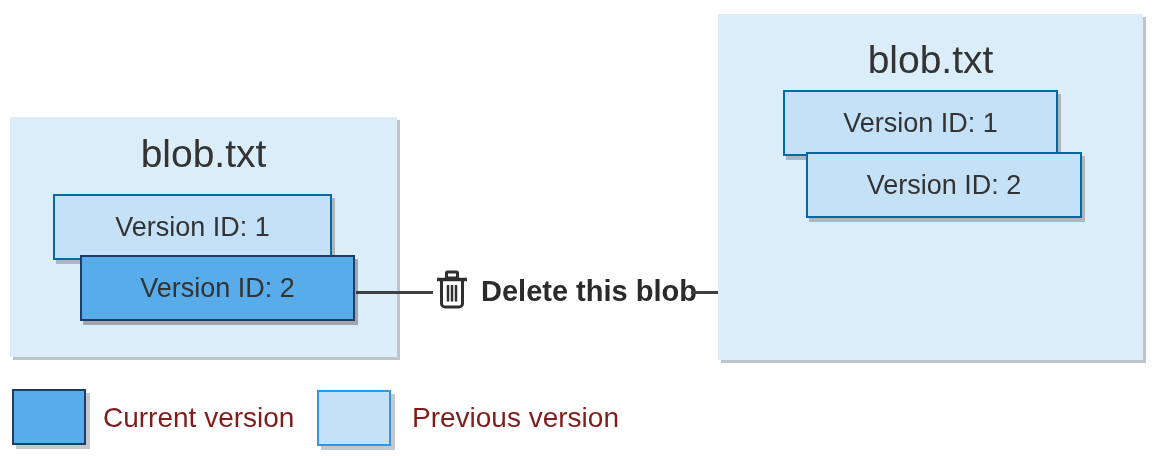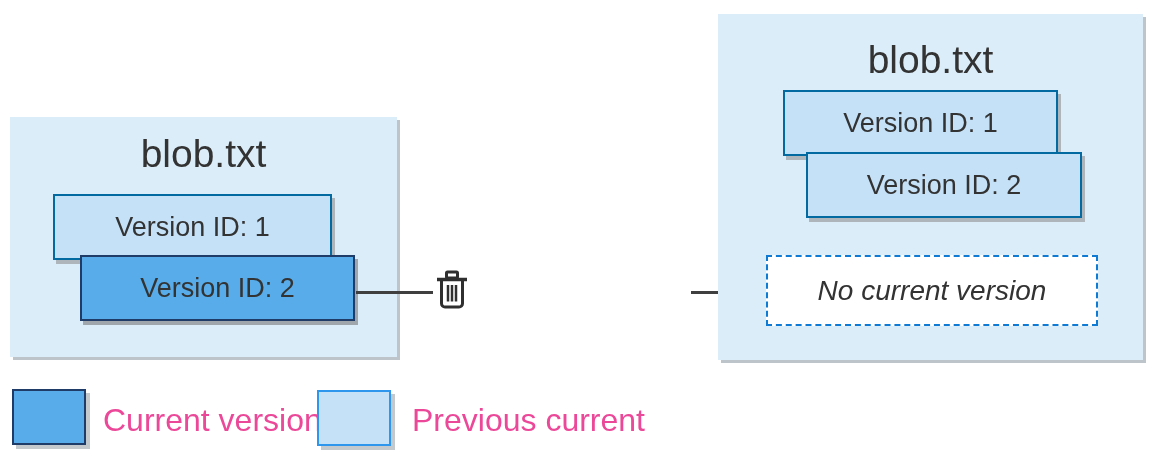--- a/index.html
+++ b/index.html
@@ -55,21 +55,21 @@
   }
   .trash { position:absolute; left:435px; top:270px; }
   .action-label {
     position:absolute; left:481px; top:275px;
     font-size:29px; font-weight:bold; color:#2b2b2b; white-space:nowrap;
   }
   .legend-swatch { position:absolute; width:70px; height:52px; }
   .swatch-current  { left:12px;  top:389px; background:#57ace9; border:2px solid #1f3c68; box-shadow:4px 4px 0 #c3c9cd; }
   .swatch-previous { left:317px; top:390px; background:#c5e1f7; border:2px solid #2e96ec; box-shadow:4px 4px 0 #c3c9cd; }
   .legend-label {
-    position:absolute; font-size:32px; color:#ec4899; white-space:nowrap;
+    position:absolute; font-size:28px; color:#7f1d1d; white-space:nowrap;
   }
   .label-current  { left:103px; top:402px; }
   .label-previous { left:412px; top:402px; }
 </style>
 </head>
 <body>
 
 <div class="canvas">
 
   <div class="blob-container container-left">
@@ -84,34 +84,32 @@
 
   <div class="connector line-left"></div>
   <svg class="trash" width="34" height="40" viewBox="0 0 34 40" aria-hidden="true">
     <rect x="11.5" y="2" width="11" height="6" rx="1" fill="none" stroke="#2f2f2f" stroke-width="3"></rect>
     <line x1="2" y1="9.5" x2="32" y2="9.5" stroke="#2f2f2f" stroke-width="3.5"></line>
     <path d="M6.5 9.5 h21 v24 a3.5 3.5 0 0 1 -3.5 3.5 h-14 a3.5 3.5 0 0 1 -3.5 -3.5 z" fill="none" stroke="#2f2f2f" stroke-width="3"></path>
     <line x1="13" y1="15" x2="13" y2="31.5" stroke="#2f2f2f" stroke-width="2.5"></line>
     <line x1="17" y1="15" x2="17" y2="31.5" stroke="#2f2f2f" stroke-width="2.5"></line>
     <line x1="21" y1="15" x2="21" y2="31.5" stroke="#2f2f2f" stroke-width="2.5"></line>
   </svg>
+  <div class="action-label">Delete this blob</div>
   <div class="connector line-right"></div>
   <div class="arrow-head"></div>
 
   <div class="blob-container container-right">
     <div class="container-title title-right">blob.txt</div>
     <div class="version-box previous box-r1">
       <span>Version ID: 1</span>
     </div>
     <div class="version-box previous box-r2">
       <span>Version ID: 2</span>
     </div>
-    <div class="no-current-box">
-      <span>No current version</span>
-    </div>
   </div>
 
   <div class="legend-swatch swatch-current"></div>
   <div class="legend-label label-current">Current version</div>
   <div class="legend-swatch swatch-previous"></div>
-  <div class="legend-label label-previous">Previous current</div>
+  <div class="legend-label label-previous">Previous version</div>
 
 </div>
 
 </body></html>

